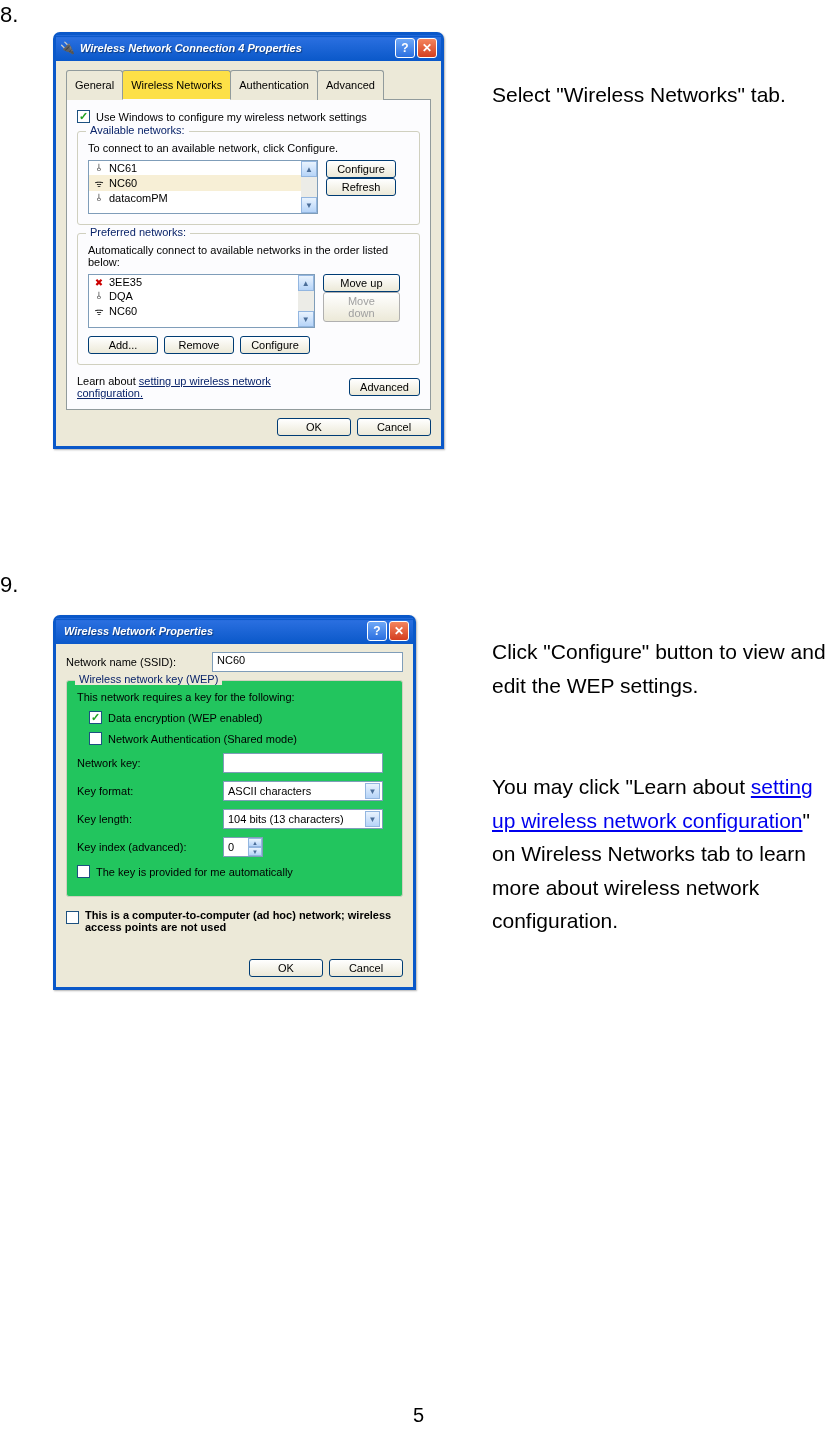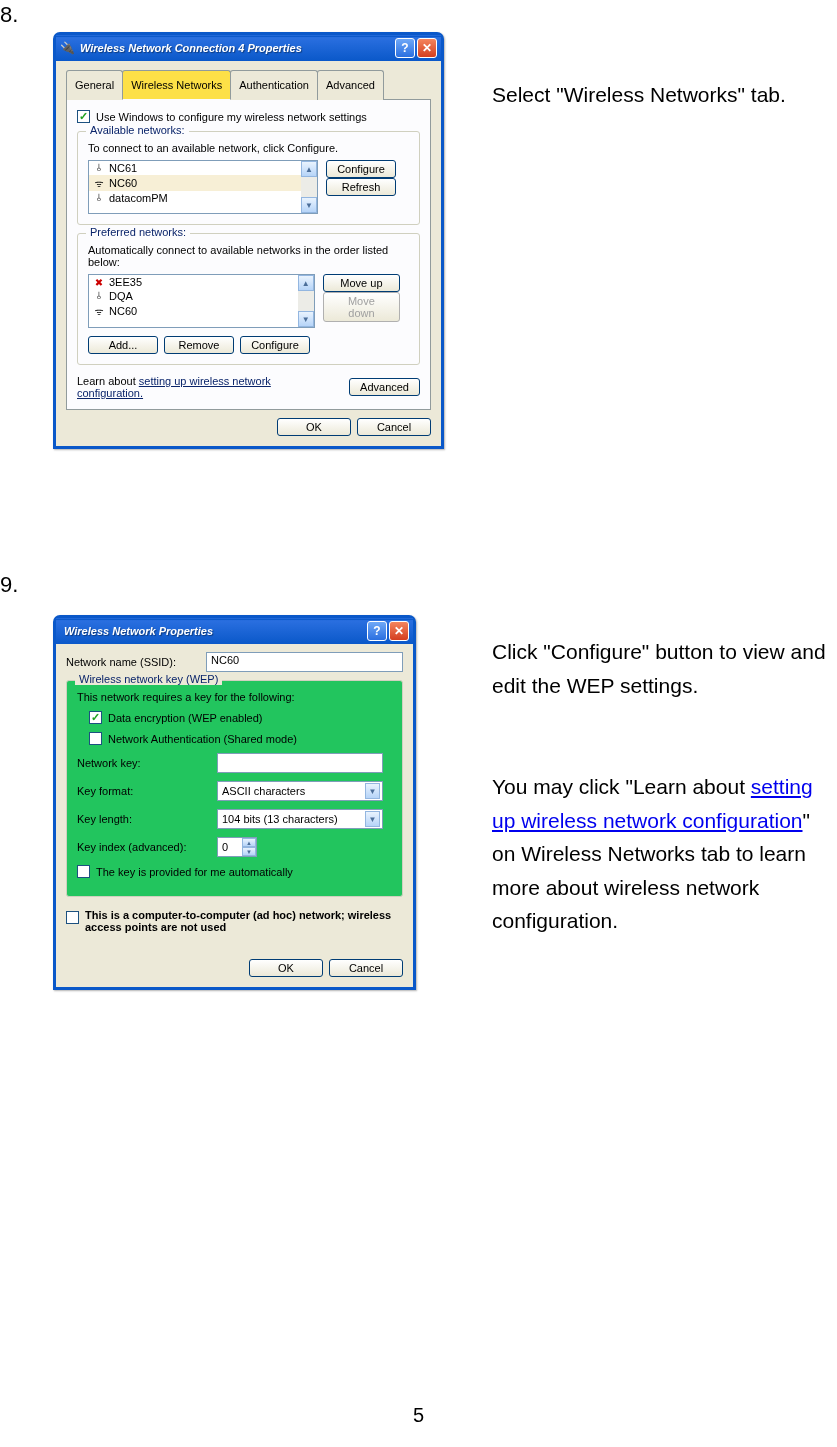--- a/index.html
+++ b/index.html
@@ -211,21 +211,21 @@
   }
 
   .xp-footer {
     display: flex; justify-content: flex-end; gap: 6px;
     padding: 8px 10px 10px 10px;
     background: #ECE9D8;
   }
 
   
   .xp-form-row {
-    display: flex; align-items: center; margin-bottom: 8px; 
+    display: flex; align-items: center; margin-bottom: 8px; gap: 6px;
   }
   .xp-label {
     width: 140px;
     font-size: 11px;
   }
   .xp-input {
     border: 1px solid #7F9DB9;
     background: #fff;
     height: 20px;
     padding: 1px 4px;

